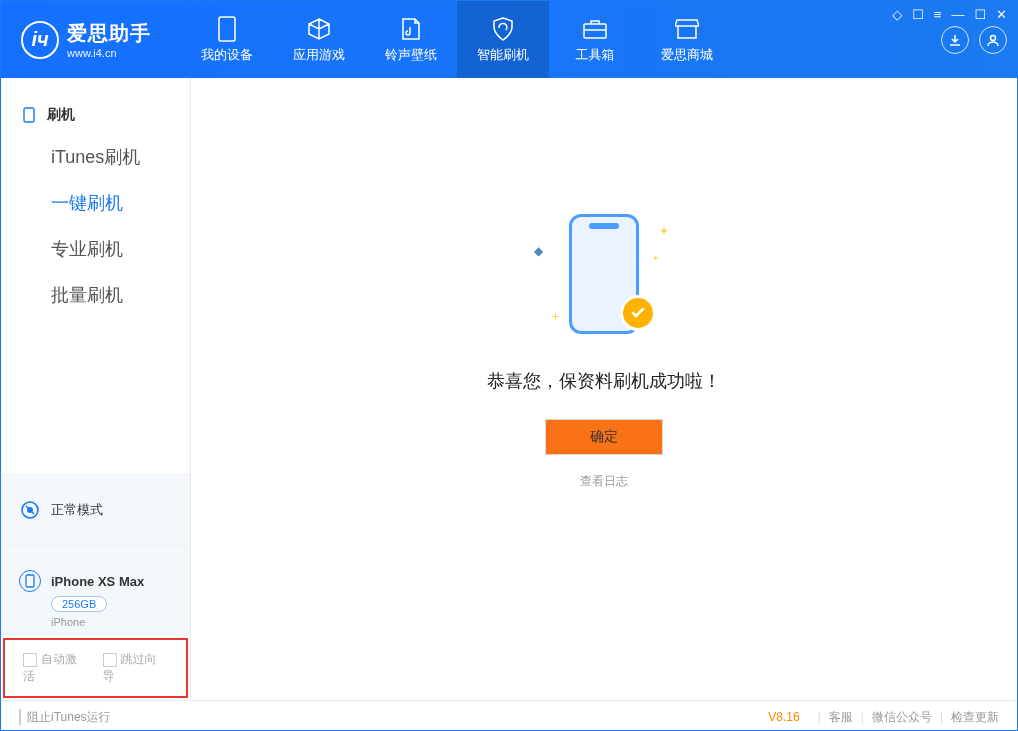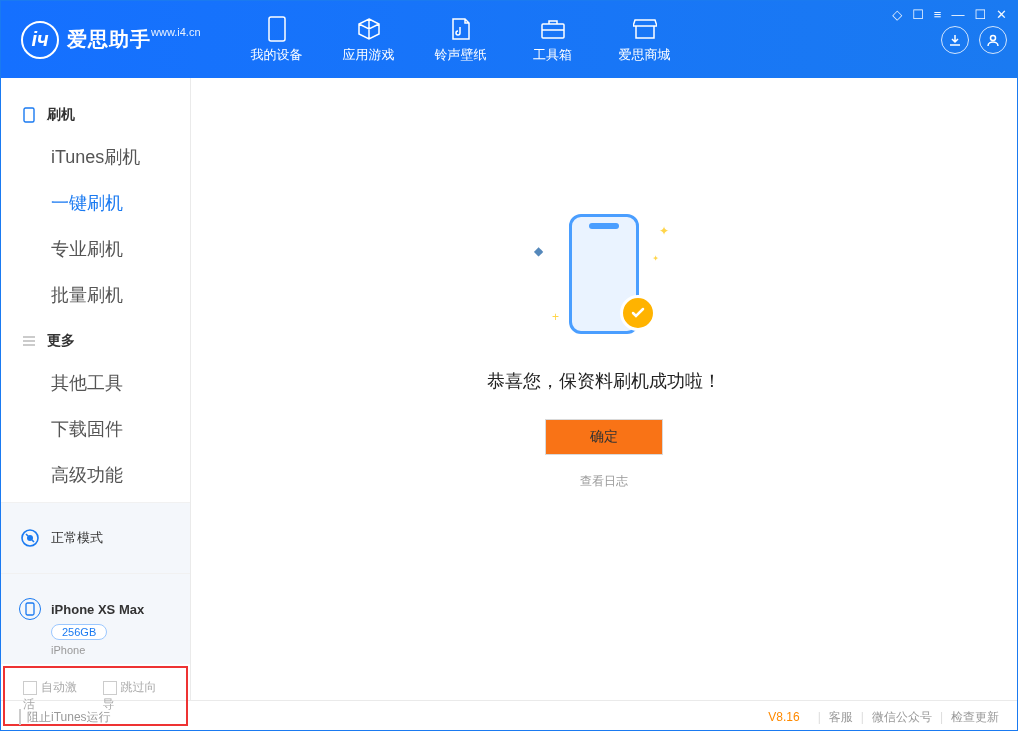--- a/index.html
+++ b/index.html
@@ -2,21 +2,21 @@
 <html><head>
 <meta charset="utf-8">
 <style>
 * { margin: 0; padding: 0; box-sizing: border-box; }
 body { font-family: "Microsoft YaHei", Arial, sans-serif; background: #fff; width: 1018px; height: 731px; overflow: hidden; border: 1px solid #1a7af1; }
 
 
 .header { height: 77px; background: linear-gradient(to right, #1570ff, #1a7af1); color: #fff; display: flex; align-items: center; padding: 0 10px 0 20px; position: relative; }
 .logo-block { display: flex; align-items: center; margin-right: 30px; }
 .logo-circle { width: 38px; height: 38px; border: 2.5px solid #fff; border-radius: 50%; display: flex; align-items: center; justify-content: center; font-weight: bold; font-style: italic; font-size: 20px; margin-right: 8px; }
-.logo-text { display: flex; }
+.logo-text { display: flex; flex-direction: column; }
 .logo-title { font-size: 20px; font-weight: bold; letter-spacing: 1px; }
 .logo-sub { font-size: 11px; opacity: 0.9; }
 .nav { display: flex; height: 100%; }
 .nav-item { width: 92px; height: 100%; display: flex; flex-direction: column; align-items: center; justify-content: center; cursor: pointer; font-size: 13px; }
 .nav-item.active { background: rgba(0,0,0,0.15); }
 .nav-icon { width: 26px; height: 26px; margin-bottom: 4px; display: flex; align-items: center; justify-content: center; }
 .nav-spacer { flex: 1; }
 .right-controls { display: flex; align-items: center; gap: 10px; }
 .circle-btn { width: 28px; height: 28px; border: 1.5px solid rgba(255,255,255,0.8); border-radius: 50%; display: flex; align-items: center; justify-content: center; cursor: pointer; }
 .top-mini { position: absolute; top: 6px; right: 10px; display: flex; gap: 10px; font-size: 13px; color: #fff; }
@@ -103,20 +103,29 @@
     </div>
     <div class="nav-item">
       <div class="nav-icon">
           <svg width="22" height="24" viewBox="0 0 22 24">
             <path d="M3 2h12l4 4v16H3z M15 2v4h4" fill="none" stroke="#fff" stroke-width="1.5"></path>
             <path d="M10 10v6a2 2 0 11-2-2" fill="none" stroke="#fff" stroke-width="1.5"></path>
           </svg>
         </div>
       <span>铃声壁纸</span>
     </div>
+    <div class="nav-item active">
+      <div class="nav-icon">
+          <svg width="24" height="26" viewBox="0 0 24 26">
+            <path d="M12 2l9 3v6c0 7-9 13-9 13S3 18 3 11V5z" fill="none" stroke="#fff" stroke-width="1.5"></path>
+            <path d="M8 12a4 4 0 117 2" fill="none" stroke="#fff" stroke-width="1.5"></path>
+          </svg>
+        </div>
+      <span>智能刷机</span>
+    </div>
     <div class="nav-item">
       <div class="nav-icon">
           <svg width="26" height="22" viewBox="0 0 26 22">
             <rect x="2" y="6" width="22" height="14" rx="1" fill="none" stroke="#fff" stroke-width="1.5"></rect>
             <path d="M9 6V3h8v3 M2 12h22" fill="none" stroke="#fff" stroke-width="1.5"></path>
           </svg>
         </div>
       <span>工具箱</span>
     </div>
     <div class="nav-item">
@@ -152,33 +161,20 @@
             <svg width="12" height="16" viewBox="0 0 12 16">
               <rect x="1" y="1" width="10" height="14" rx="1.5" fill="none" stroke="#1a7af1" stroke-width="1.4"></rect>
             </svg>
           </span>
         <span>刷机</span>
       </div>
       <div class="side-item">iTunes刷机</div>
       <div class="side-item active">一键刷机</div>
       <div class="side-item">专业刷机</div>
       <div class="side-item">批量刷机</div>
-    </div>
-    <div class="side-group">
-      <div class="side-head">
-        <span class="side-head-icon">
-            <svg width="14" height="12" viewBox="0 0 14 12">
-              <path d="M1 2h12M1 6h12M1 10h12" stroke="#bbb" stroke-width="1.6"></path>
-            </svg>
-          </span>
-        <span>更多</span>
-      </div>
-      <div class="side-item">其他工具</div>
-      <div class="side-item">下载固件</div>
-      <div class="side-item">高级功能</div>
     </div>
     <div class="side-flex"></div>
     <div class="side-bottom">
       <div class="mode-row">
         <span class="mode-icon">
             <svg width="20" height="20" viewBox="0 0 20 20">
               <circle cx="10" cy="10" r="8" fill="none" stroke="#1a7af1" stroke-width="1.6"></circle>
               <circle cx="10" cy="10" r="3" fill="#1a7af1"></circle>
               <path d="M6 6l2 2M14 14l-2-2" stroke="#1a7af1" stroke-width="1.6"></path>
             </svg>

